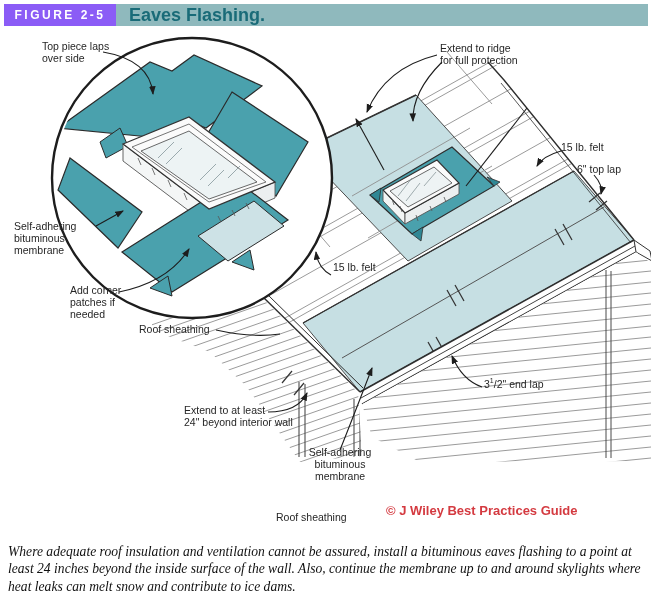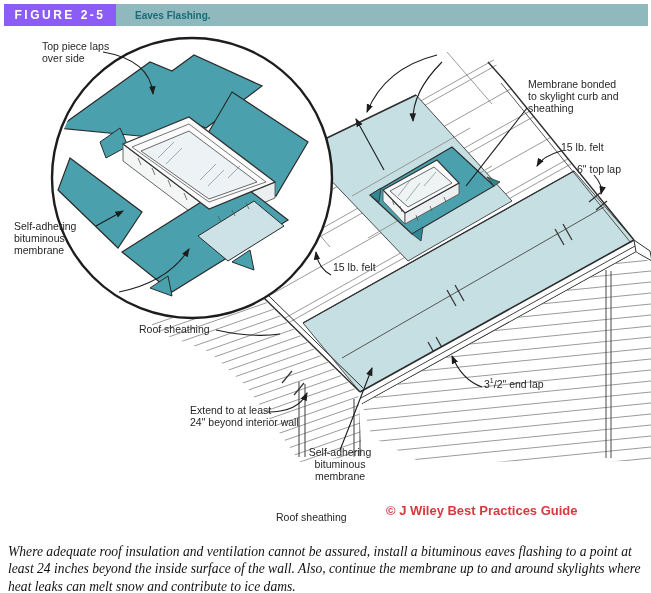--- a/index.html
+++ b/index.html
@@ -2,21 +2,21 @@
 <html><head>
 <meta charset="utf-8">
 <style>
   html,body{margin:0;padding:0;background:#fff;width:651px;height:593px;overflow:hidden;
     font-family:"Liberation Sans","DejaVu Sans",sans-serif;}
   #page{position:relative;width:651px;height:593px;background:#fff;}
   
   #hdr{position:absolute;left:4px;top:4px;width:644px;height:22px;background:#8fb9bd;display:flex;}
   #hdr .tag{width:112px;height:22px;background:#8b5cf6;color:#ffffff;font-weight:bold;
     font-size:12px;letter-spacing:2.5px;text-align:center;line-height:23px;}
-  #hdr .ttl{color:#196b78;font-weight:bold;font-size:10px;line-height:23px;padding-left:19px;}
+  #hdr .ttl{color:#196b78;font-weight:bold;font-size:18px;line-height:23px;padding-left:13px;}
   
   .lbl{position:absolute;font-size:10.5px;line-height:1.15;color:#262626;white-space:pre-line;}
   .lbl sup{font-size:7px;}
   #credit{position:absolute;left:386px;top:503px;font-size:13px;font-weight:bold;color:#d43a40;}
   #caption{position:absolute;left:8px;top:543px;width:638px;
     font-family:"Liberation Serif","DejaVu Serif",serif;font-style:italic;
     font-size:13.6px;line-height:1.27;color:#111;}
   svg{position:absolute;left:0;top:0;}
   .thin{stroke:#8e8e8e;stroke-width:.9;fill:none;}
   .edge{stroke:#2e2e2e;fill:none;}
@@ -262,32 +262,34 @@
     <path class="lead" d="M216,330 Q252,338 280,334"></path>
     <path class="lead" d="M331,275 Q318,268 316,252" marker-end="url(#arr)"></path>
     <path class="lead" d="M482,387 Q462,380 452,356" marker-end="url(#arr)"></path>
     <path class="lead" d="M268,412 Q298,412 307,393" marker-end="url(#arr)"></path>
     <path class="lead" d="M340,450 Q352,420 372,368" marker-end="url(#arr)"></path>
   </g>
 </svg>
 
 <div class="lbl" style="left:42px;top:40px;">Top piece laps
 over side</div>
-<div class="lbl" style="left:528px;top:78px;">Membrane bonded
-to skylight curb and
-sheathing</div>
+<div class="lbl" style="left:440px;top:42px;">Extend to ridge
+for full protection</div>
 <div class="lbl" style="left:561px;top:141px;">15 lb. felt</div>
 <div class="lbl" style="left:577px;top:163px;">6" top lap</div>
 <div class="lbl" style="left:14px;top:220px;">Self-adhering
 bituminous
 membrane</div>
+<div class="lbl" style="left:70px;top:284px;">Add corner
+patches if
+needed</div>
 <div class="lbl" style="left:139px;top:323px;">Roof sheathing</div>
 <div class="lbl" style="left:333px;top:261px;">15 lb. felt</div>
 <div class="lbl" style="left:484px;top:377px;"><span>3</span><sup>1</sup><span>/2" end lap</span></div>
-<div class="lbl" style="left:190px;top:404px;">Extend to at least
+<div class="lbl" style="left:184px;top:404px;">Extend to at least
 24" beyond interior wall</div>
 <div class="lbl" style="left:300px;top:446px;width:80px;text-align:center;">Self-adhering
 bituminous
 membrane</div>
 <div class="lbl" style="left:276px;top:511px;">Roof sheathing</div>
 
 <div id="credit">© J Wiley Best Practices Guide</div>
 <div id="caption">Where adequate roof insulation and ventilation cannot be assured, install a bituminous eaves flashing to a point at least 24 inches beyond the inside surface of the wall. Also, continue the membrane up to and around skylights where heat leaks can melt snow and contribute to ice dams.</div>
 
 </div>

